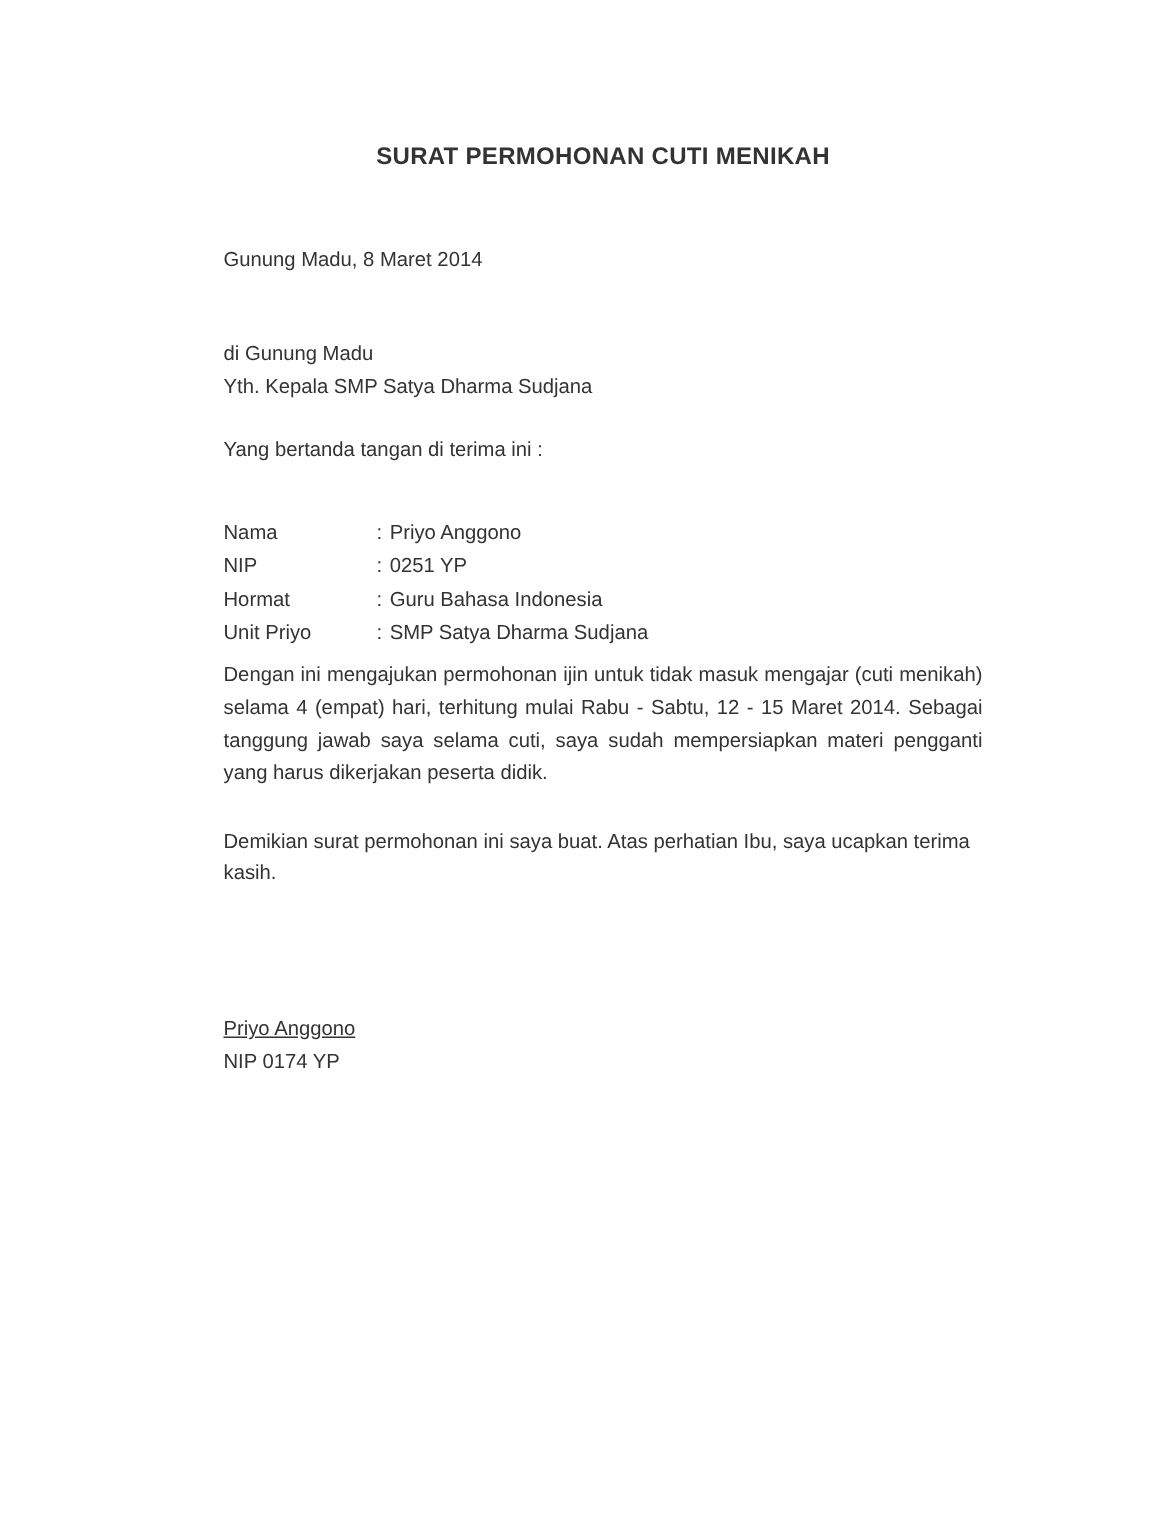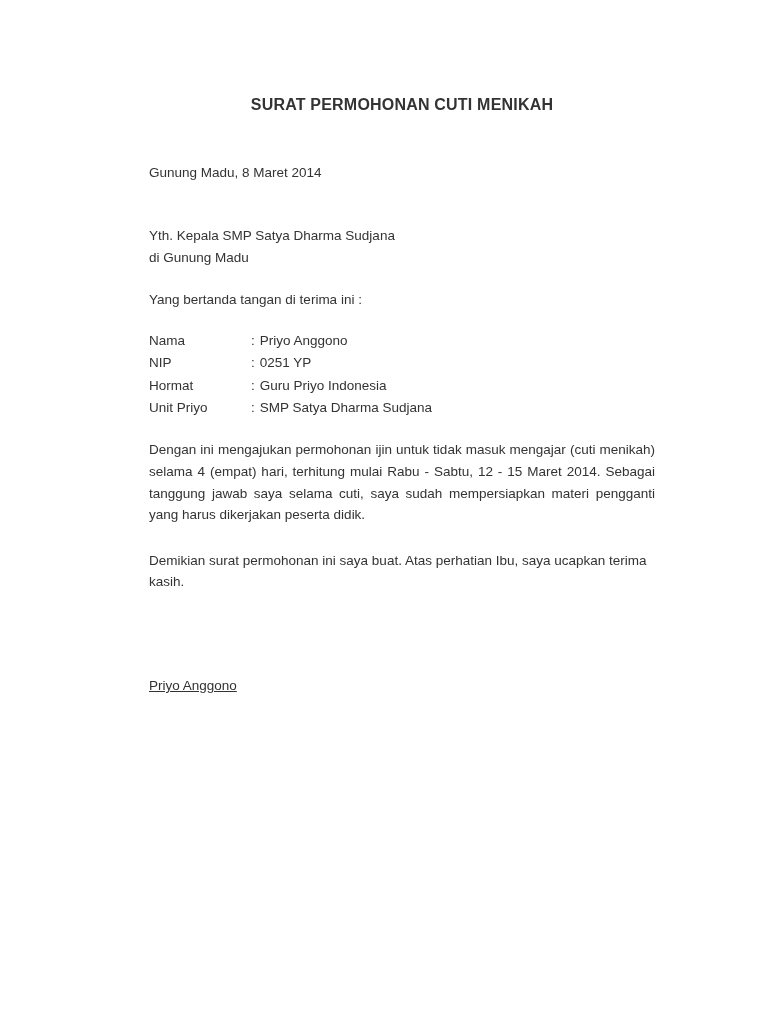--- a/index.html
+++ b/index.html
@@ -35,21 +35,21 @@
     top: 162px;
   }
   .addressee {
     top: 225px;
     line-height: 22px;
   }
   .salutation-line {
     top: 289px;
   }
   .identity-table {
-    top: 330px;
+    top: 344px;
     line-height: 22.4px;
   }
   .identity-row .id-label {
     display: inline-block;
     width: 102px;
   }
   .identity-row .id-sep {
     display: inline-block;
     margin-right: 5px;
   }
@@ -75,43 +75,44 @@
 </head>
 <body>
 
 <div class="page">
 
   <div class="abs letter-title">SURAT PERMOHONAN CUTI MENIKAH</div>
 
   <div class="abs date-line">Gunung Madu, 8 Maret 2014</div>
 
   <div class="abs addressee">
+    <div>di Gunung Madu</div>
     <div>Yth. Kepala SMP Satya Dharma Sudjana</div>
-    <div>di Gunung Madu</div>
   </div>
 
   <div class="abs salutation-line">Yang bertanda tangan di terima ini :</div>
 
   <div class="abs identity-table">
     <div class="identity-row">
       <span class="id-label">Nama</span><span class="id-sep">:</span><span class="id-value">Priyo Anggono</span>
     </div>
     <div class="identity-row">
       <span class="id-label">NIP</span><span class="id-sep">:</span><span class="id-value">0251 YP</span>
     </div>
     <div class="identity-row">
-      <span class="id-label">Hormat</span><span class="id-sep">:</span><span class="id-value">Guru Priyo Indonesia</span>
+      <span class="id-label">Hormat</span><span class="id-sep">:</span><span class="id-value">Guru Bahasa Indonesia</span>
     </div>
     <div class="identity-row">
       <span class="id-label">Unit Priyo</span><span class="id-sep">:</span><span class="id-value">SMP Satya Dharma Sudjana</span>
     </div>
   </div>
 
   <div class="abs body-paragraph">Dengan ini mengajukan permohonan ijin untuk tidak masuk mengajar (cuti menikah) selama 4 (empat) hari, terhitung mulai Rabu - Sabtu, 12 - 15 Maret 2014. Sebagai tanggung jawab saya selama cuti, saya sudah mempersiapkan materi pengganti yang harus dikerjakan peserta didik.</div>
 
   <div class="abs closing-paragraph">Demikian surat permohonan ini saya buat. Atas perhatian Ibu, saya ucapkan terima kasih.</div>
 
 
   <div class="abs signature-block">
     <div><span class="signature-name">Priyo Anggono</span></div>
+    <div>NIP 0174 YP</div>
   </div>
 
 </div>
 
 </body></html>

